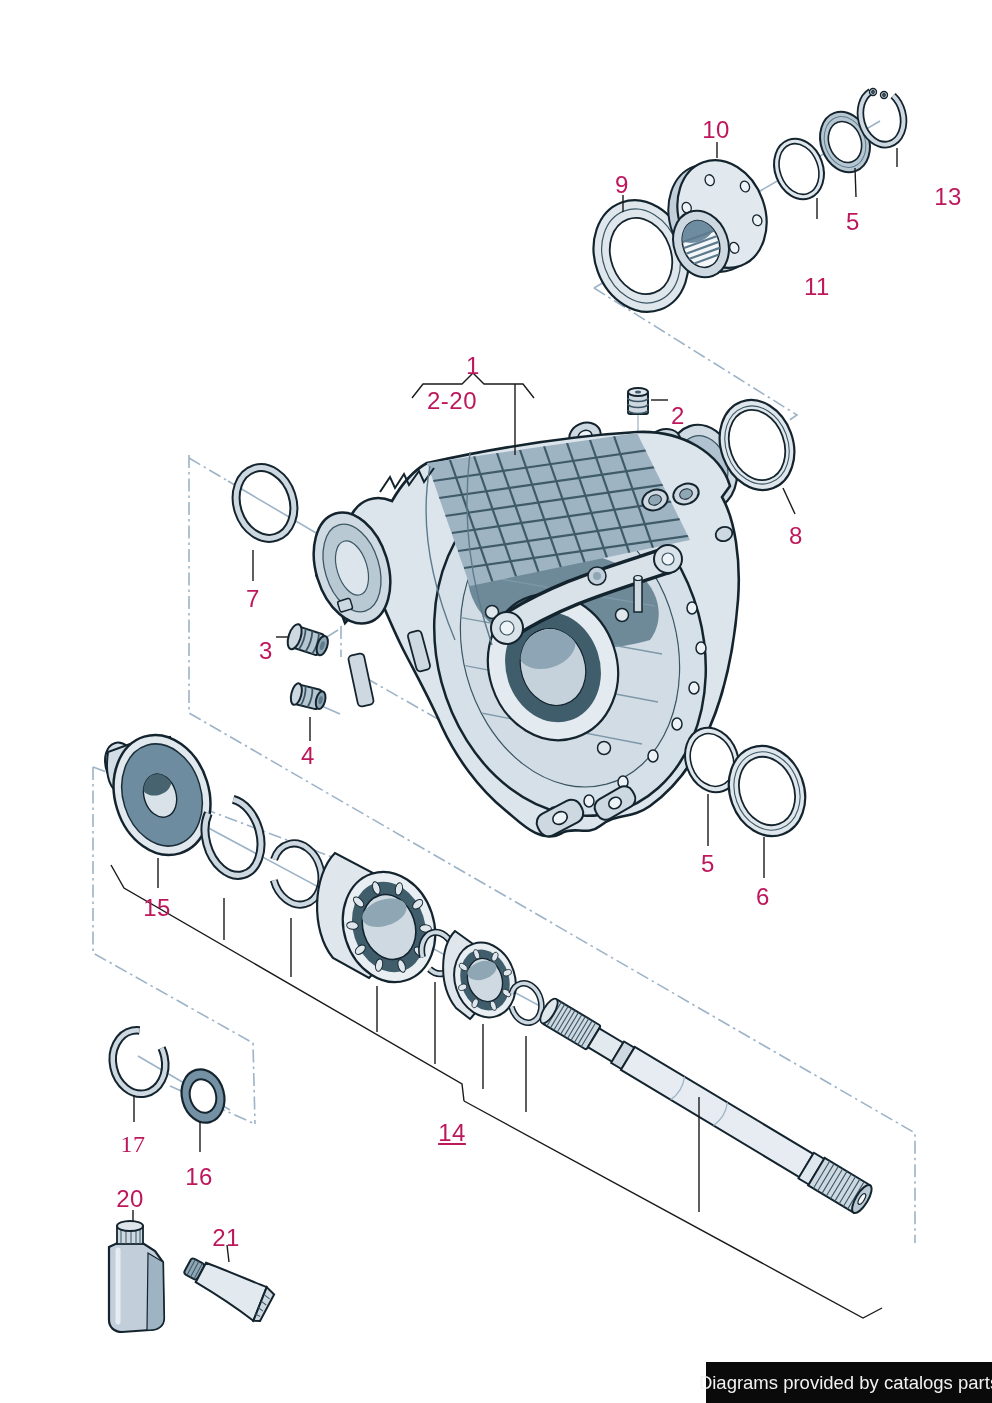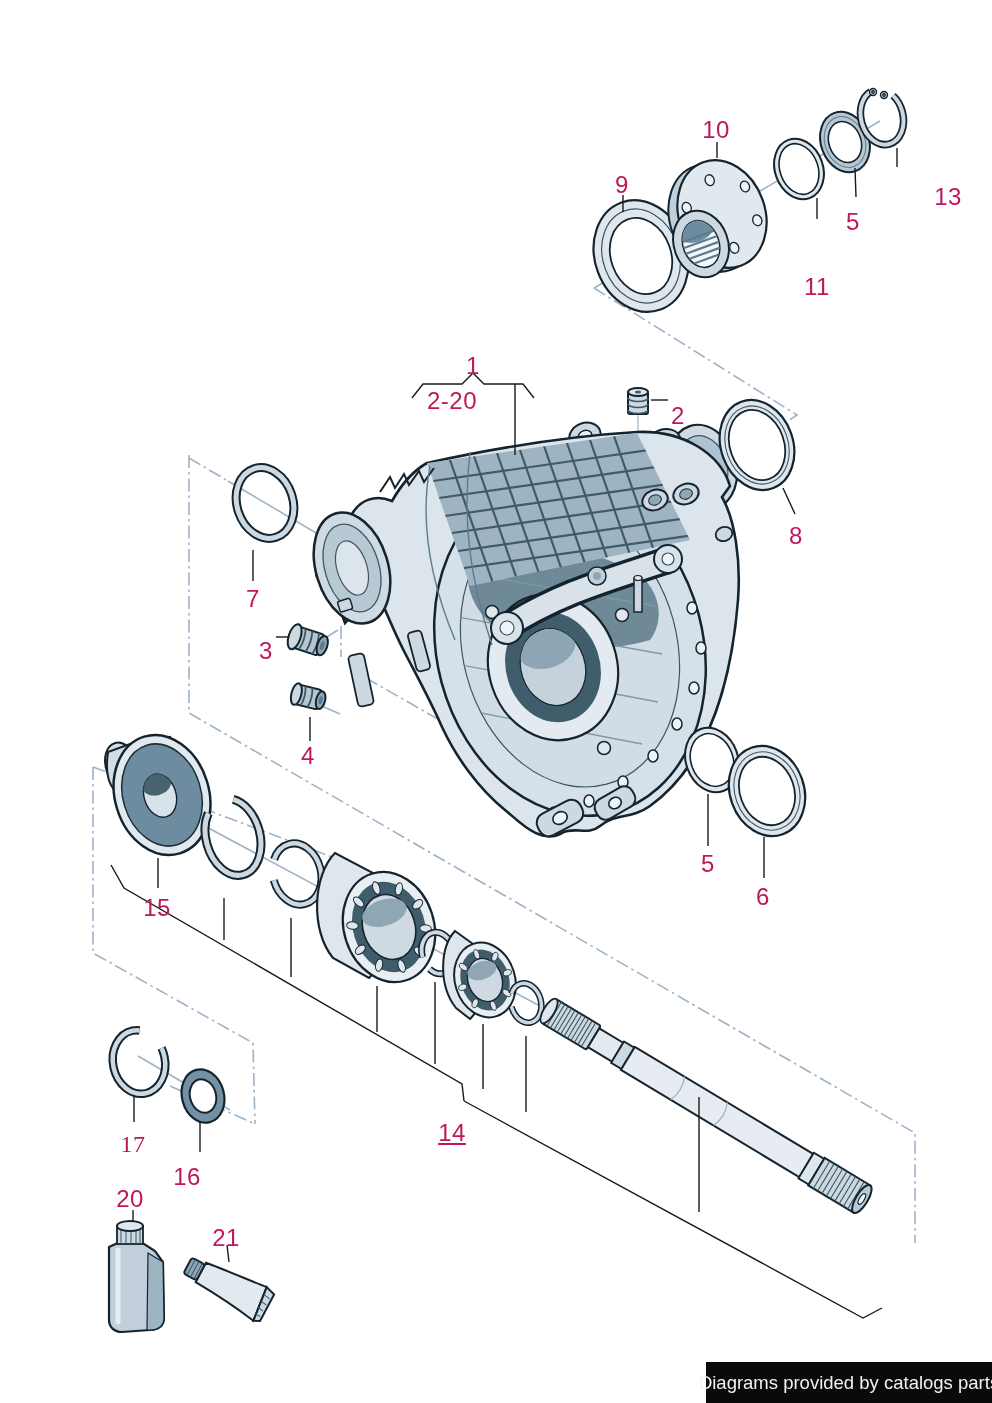--- a/index.html
+++ b/index.html
@@ -508,21 +508,21 @@
       <div class="part-label" style="left: 763px; top: 897px;">6</div>
       <div class="part-label" style="left: 253px; top: 599px;">7</div>
       <div class="part-label" style="left: 796px; top: 536px;">8</div>
       <div class="part-label" style="left: 622px; top: 185px;">9</div>
       <div class="part-label" style="left: 716px; top: 130px;">10</div>
       <div class="part-label" style="left: 817px; top: 247px; margin-top: 40px;">11</div>
       <div class="part-label" style="left: 853px; top: 222px;">5</div>
       <div class="part-label" style="left: 948px; top: 197px;">13</div>
       <div class="part-label" style="left: 452px; top: 1133px; text-decoration: underline;">14</div>
       <div class="part-label" style="left: 157px; top: 908px;">15</div>
-      <div class="part-label" style="left: 187px; top: 1177px;">16</div>
+      <div class="part-label" style="left: 199px; top: 1177px;">16</div>
       <div class="part-label" style="left: 133px; top: 1144px; font-family: Liberation Serif, serif;">17</div>
       <div class="part-label" style="left: 130px; top: 1199px;">20</div>
       <div class="part-label" style="left: 226px; top: 1238px;">21</div>
     </div>
 
 <div class="footer-bar">
   <span>Diagrams provided by catalogs parts</span>
 </div>
 
 </div>

